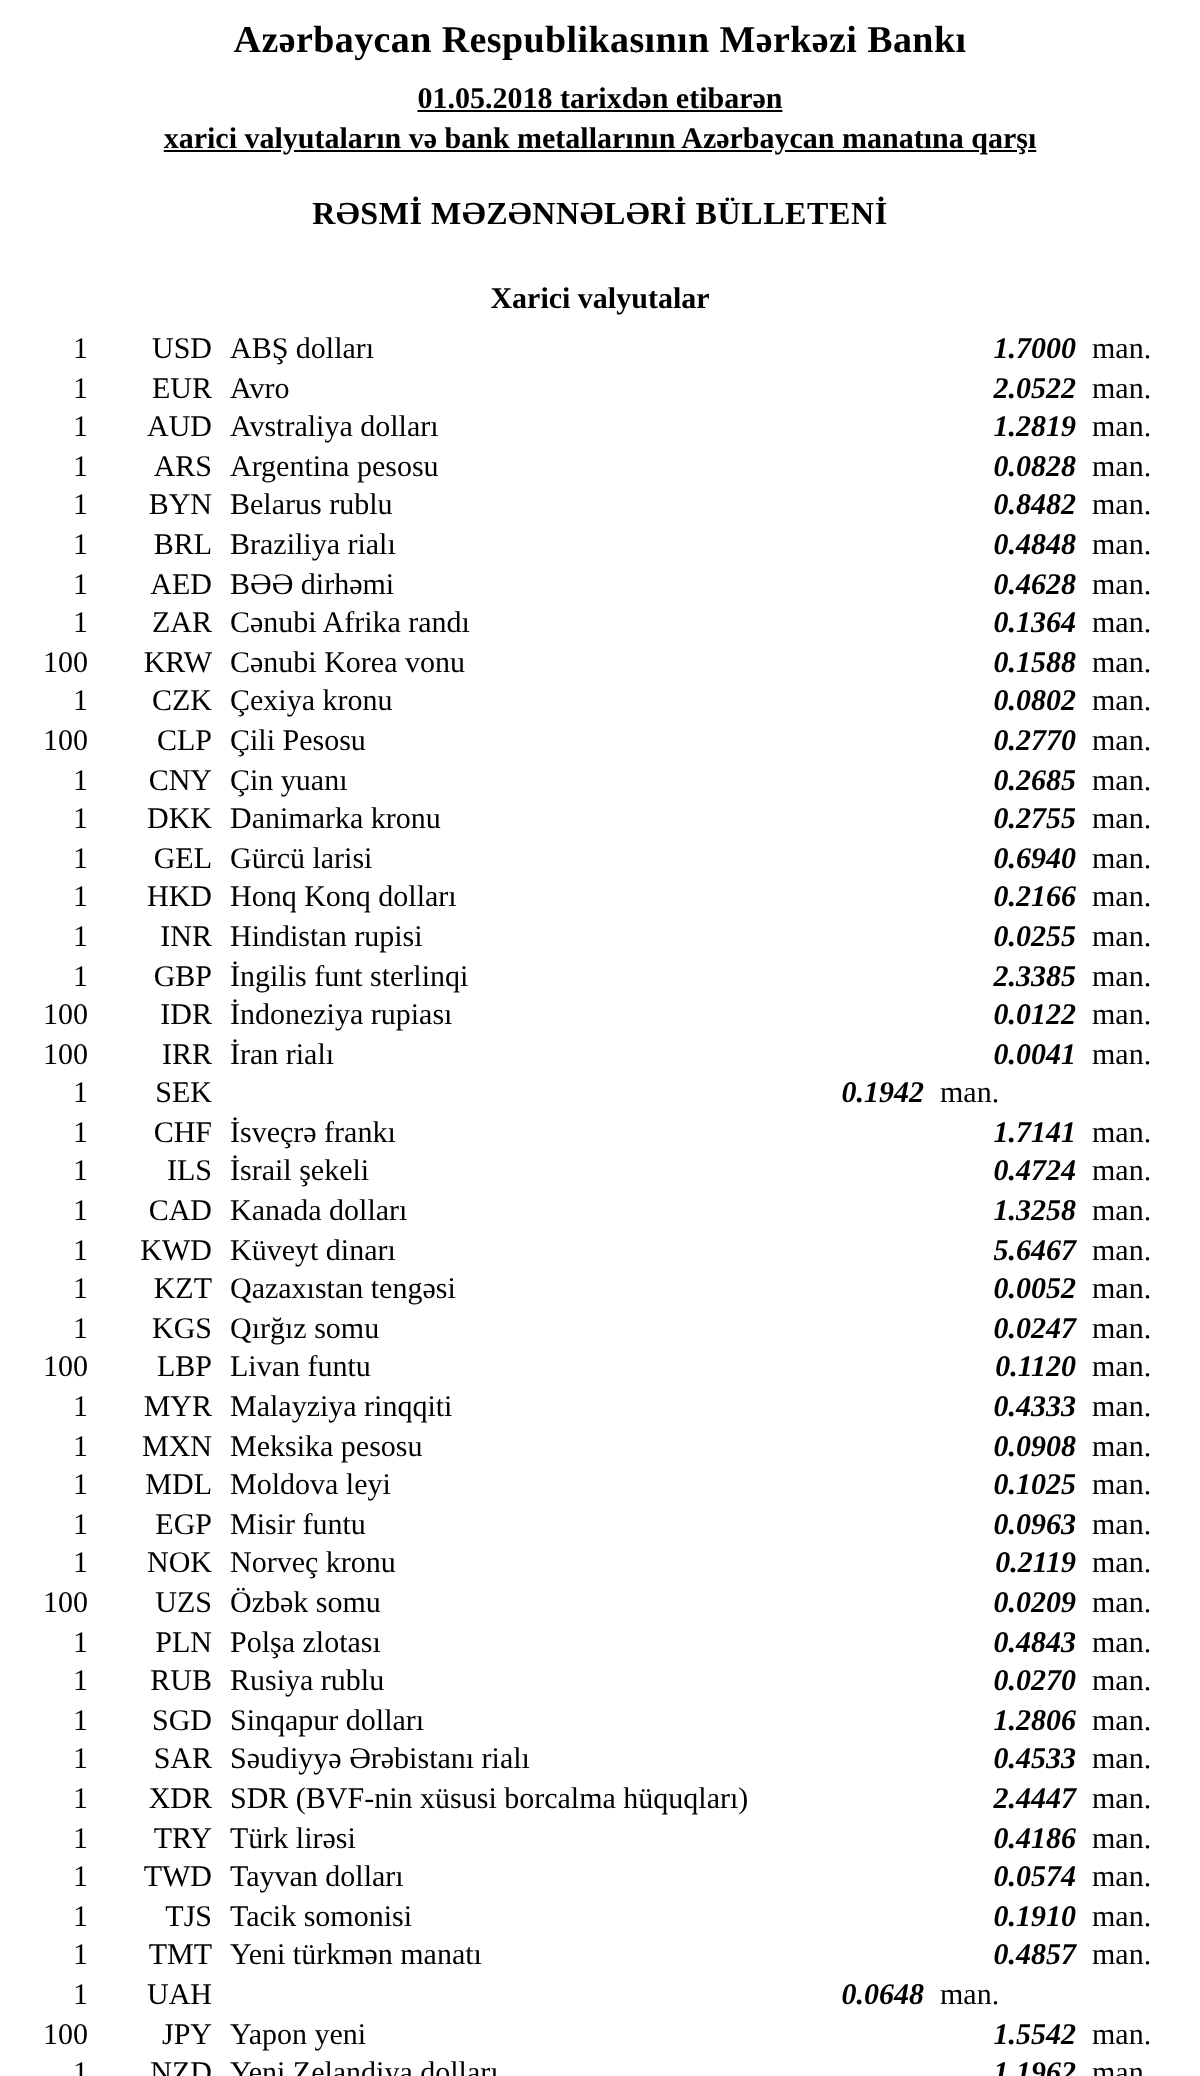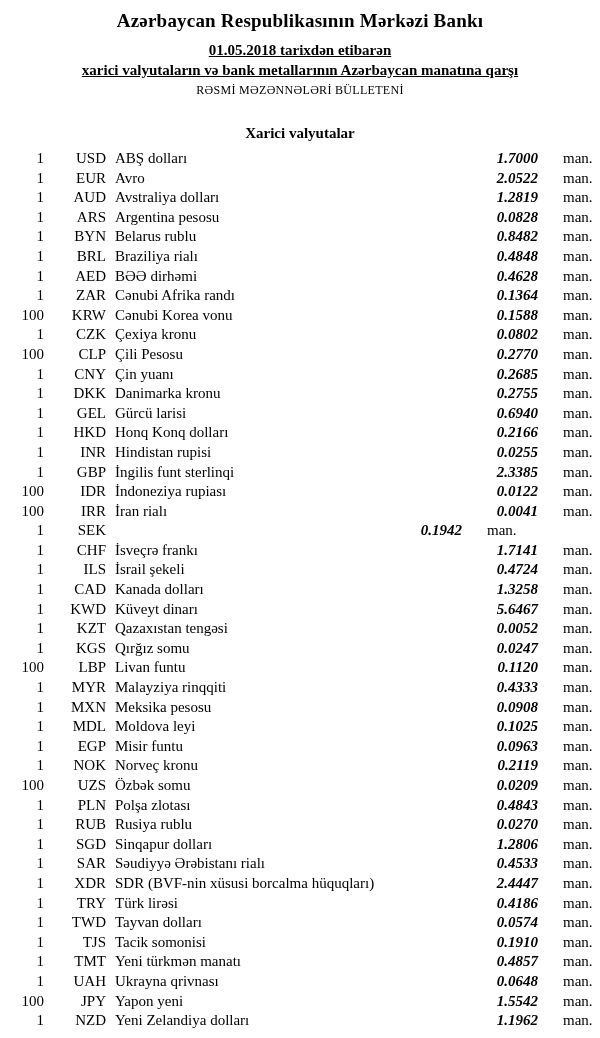--- a/index.html
+++ b/index.html
@@ -24,24 +24,24 @@
     margin: 2px 0 9px 0;
     letter-spacing: 0.2px;
   }
   .hdr-line {
     font-size: 15px;
     font-weight: bold;
     line-height: 19.5px;
     text-decoration: underline;
   }
   .bulletin-title {
-    font-size: 12px;
-    font-weight: normal;
+    font-size: 16px;
+    font-weight: bold;
     line-height: 21px;
-    margin-top: 0;
+    margin-top: 17px;
     letter-spacing: 0.3px;
   }
   .section-title {
     text-align: center;
     font-size: 15px;
     font-weight: bold;
     margin-top: 24px;
     margin-bottom: 7px;
   }
   .rates { padding: 0 20px 0 6px; }
@@ -51,21 +51,21 @@
     height: 19.6px;
     line-height: 19.6px;
     font-size: 15px;
     align-items: baseline;
     white-space: nowrap;
   }
   .qty  { text-align: right; padding-right: 4px; }
   .code { text-align: right; }
   .name { text-align: left; padding-left: 9px; overflow: hidden; }
   .rate { text-align: right; font-weight: bold; font-style: italic; }
-  .unit { text-align: left; padding-left: 25px; }
+  .unit { text-align: left; padding-left: 8px; }
 </style>
 </head>
 <body>
 
 <div class="page">
   <div class="hdr">
     <div class="bank-name">Azərbaycan Respublikasının Mərkəzi Bankı</div>
     <div class="hdr-line">01.05.2018 tarixdən etibarən</div>
     <div class="hdr-line">xarici valyutaların və bank metallarının Azərbaycan manatına qarşı</div>
     <div class="bulletin-title">RƏSMİ MƏZƏNNƏLƏRİ BÜLLETENİ</div>
@@ -363,21 +363,20 @@
       <div class="rate-row">
         <span class="qty">1</span>
         <span class="code">TMT</span>
         <span class="name">Yeni türkmən manatı</span>
         <span class="rate">0.4857</span>
         <span class="unit">man.</span>
       </div>
       <div class="rate-row">
         <span class="qty">1</span>
         <span class="code">UAH</span>
-        <span class="name">Ukrayna qrivnası</span>
         <span class="rate">0.0648</span>
         <span class="unit">man.</span>
       </div>
       <div class="rate-row">
         <span class="qty">100</span>
         <span class="code">JPY</span>
         <span class="name">Yapon yeni</span>
         <span class="rate">1.5542</span>
         <span class="unit">man.</span>
       </div>

